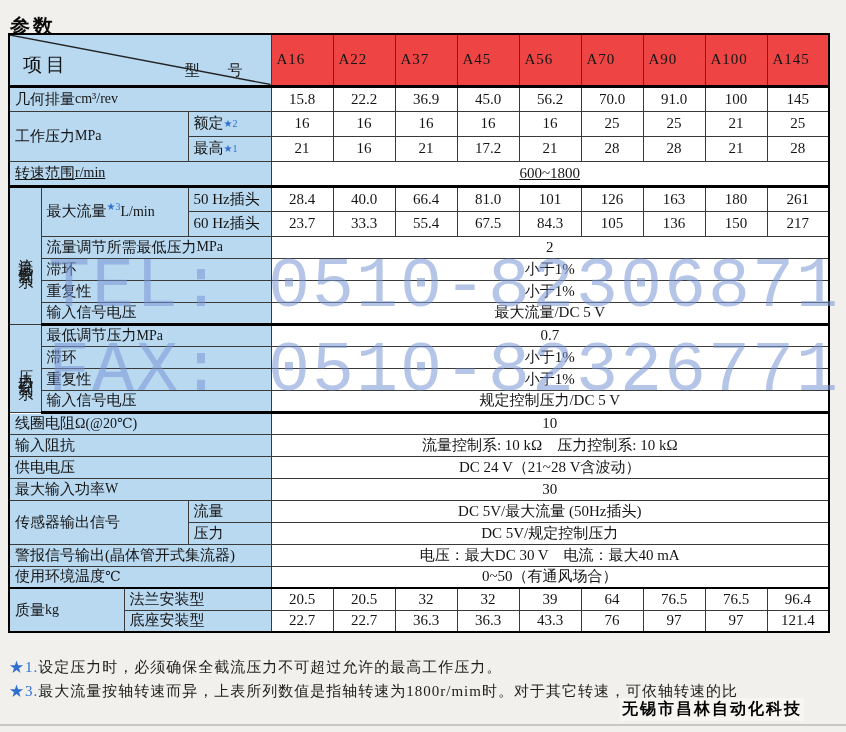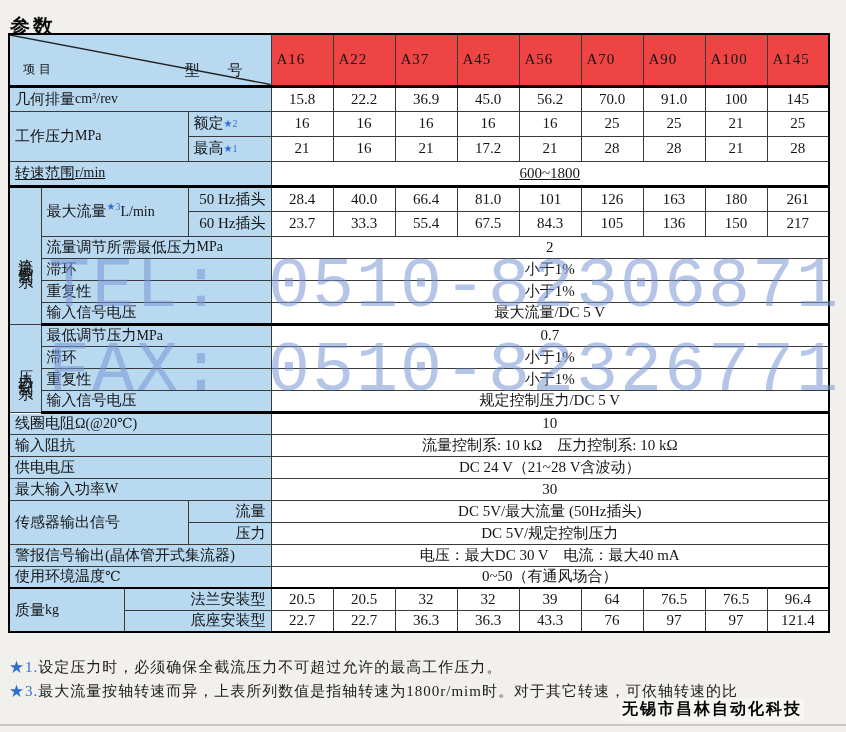--- a/index.html
+++ b/index.html
@@ -27,31 +27,31 @@
   }
   .spec tr.hdr{height:52px;}
   .spec tr.rA{height:25px;}
   .spec tr.rB{height:22px;}
   tr.bb3>td{border-bottom:3px solid #000;}
   tr.bt3>td{border-top:1px solid #0f172a;text-decoration:underline;}
   tr.bt2>td{border-top:2px solid #000;}
   .lab{background:#b9d9f1;}
   .val{background:#fff;text-align:center;font-size:14px;}
   .mod{background:#ef4444;font-size:15px;letter-spacing:1px;}
-  .ctr{text-align:right;}
+  .ctr{text-align:left;}
   .fx{display:flex;justify-content:flex-start;align-items:center;width:100%;}
   .unit{font-size:14px;}
   .st{font-size:10px;color:#2f6fd0;}
   sup.st{line-height:0;}
   td.vcell{padding:0;text-align:center;}
   .vtxt{writing-mode:vertical-rl;text-orientation:upright;margin:0 auto;letter-spacing:4px;font-size:15px;line-height:1;}
   td.diag{position:relative;padding:0;}
   td.diag svg{position:absolute;left:0;top:0;width:100%;height:100%;}
   .mlab{position:absolute;top:26px;right:16px;letter-spacing:12px;font-size:15px;}
-  .ilab{position:absolute;bottom:7px;left:13px;letter-spacing:4px;font-size:12px;}
+  .ilab{position:absolute;bottom:7px;left:13px;letter-spacing:4px;font-size:19px;}
   
   .notes{position:absolute;left:9px;top:655px;font-size:15px;color:#1c1c1c;}
   .note{height:24px;line-height:24px;white-space:nowrap;letter-spacing:1px;}
   .note .st2,.note .ref{color:#2f6fd0;}
   
   .wm{
     position:absolute;left:48px;z-index:6;pointer-events:none;white-space:nowrap;
     font-family:Liberation Mono, monospace;
     font-size:70px;letter-spacing:2px;color:rgba(121,149,214,0.55);
   }

